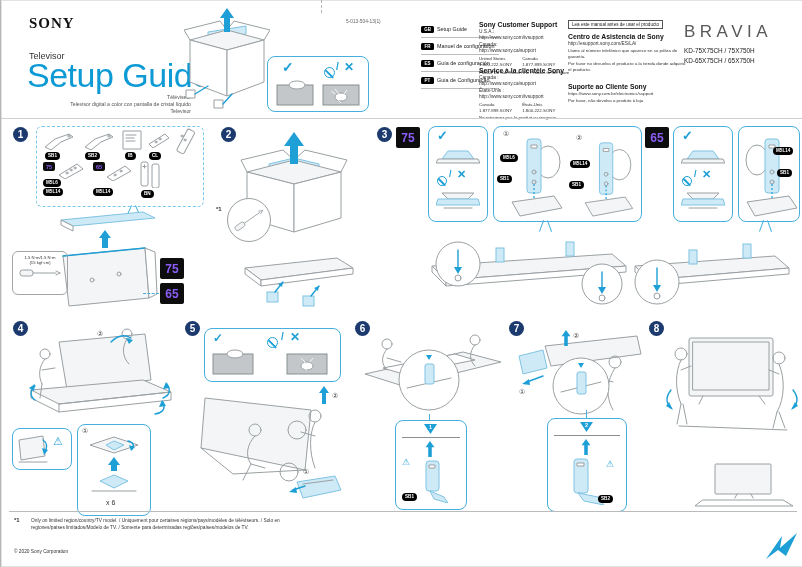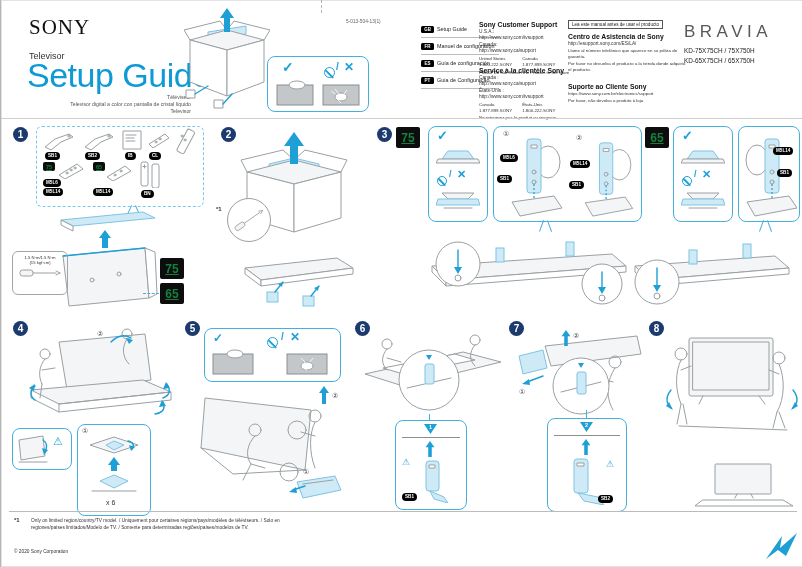--- a/index.html
+++ b/index.html
@@ -5,26 +5,26 @@
   :root{
     --blue:#1e9fd6; --pblue:#45b0de; --lblue:#cfeaf7;
     --gray:#9aa0a3; --ink:#222;
   }
   html,body{margin:0;padding:0;background:#e8e8e8;}
   .page{position:relative;width:802px;height:567px;background:#fff;overflow:hidden;
         font-family:"Liberation Sans",sans-serif;color:var(--ink);
         border-left:1px solid #b5b5b5;border-bottom:3px solid #2a2a2a;box-shadow:inset 0 0 0 1px #e3e3e3;}
   .abs{position:absolute;}
   .nw{white-space:nowrap;}
-  .brand{font-family:"Liberation Serif",serif;font-weight:normal;font-size:21px;letter-spacing:1px;color:#111;}
+  .brand{font-family:"Liberation Serif",serif;font-weight:bold;font-size:15px;letter-spacing:1px;color:#111;}
   .title{font-size:34px;color:#0d9ad5;letter-spacing:-0.5px;}
   .pill{background:#000;color:#fff;border-radius:4px;font-size:4.6px;font-weight:bold;
         padding:1px 3px;line-height:1.2;display:inline-block;}
-  .sqbadge{background:#0d0d0d;color:#15803d;font-weight:bold;display:flex;align-items:center;
-        justify-content:center;border-radius:2px;text-decoration:underline;}
+  .sqbadge{background:#0d0d0d;color:#8b5cf6;font-weight:bold;display:flex;align-items:center;
+        justify-content:center;border-radius:2px;}
   .badge-lg{width:24px;height:21px;font-size:12px;}
   .badge-sm{width:12px;height:9px;font-size:5.5px;}
   .stepnum{width:15px;height:15px;border-radius:50%;background:#1c3a6e;color:#fff;font-size:10px;
         font-weight:bold;display:flex;align-items:center;justify-content:center;}
   .panel{border:1.6px solid var(--pblue);border-radius:8px;background:#fff;}
   .dashedbox{border:1px dashed #79c7e8;border-radius:6px;background:#fff;}
   .ck{color:var(--blue);font-weight:bold;}
   .nosign{display:inline-block;border:1.6px solid var(--blue);border-radius:50%;position:relative;vertical-align:middle;}
   .nosign::after{content:"";position:absolute;left:-10%;top:50%;width:120%;height:1.6px;background:var(--blue);transform:rotate(45deg);}
   .warn{color:var(--blue);}

